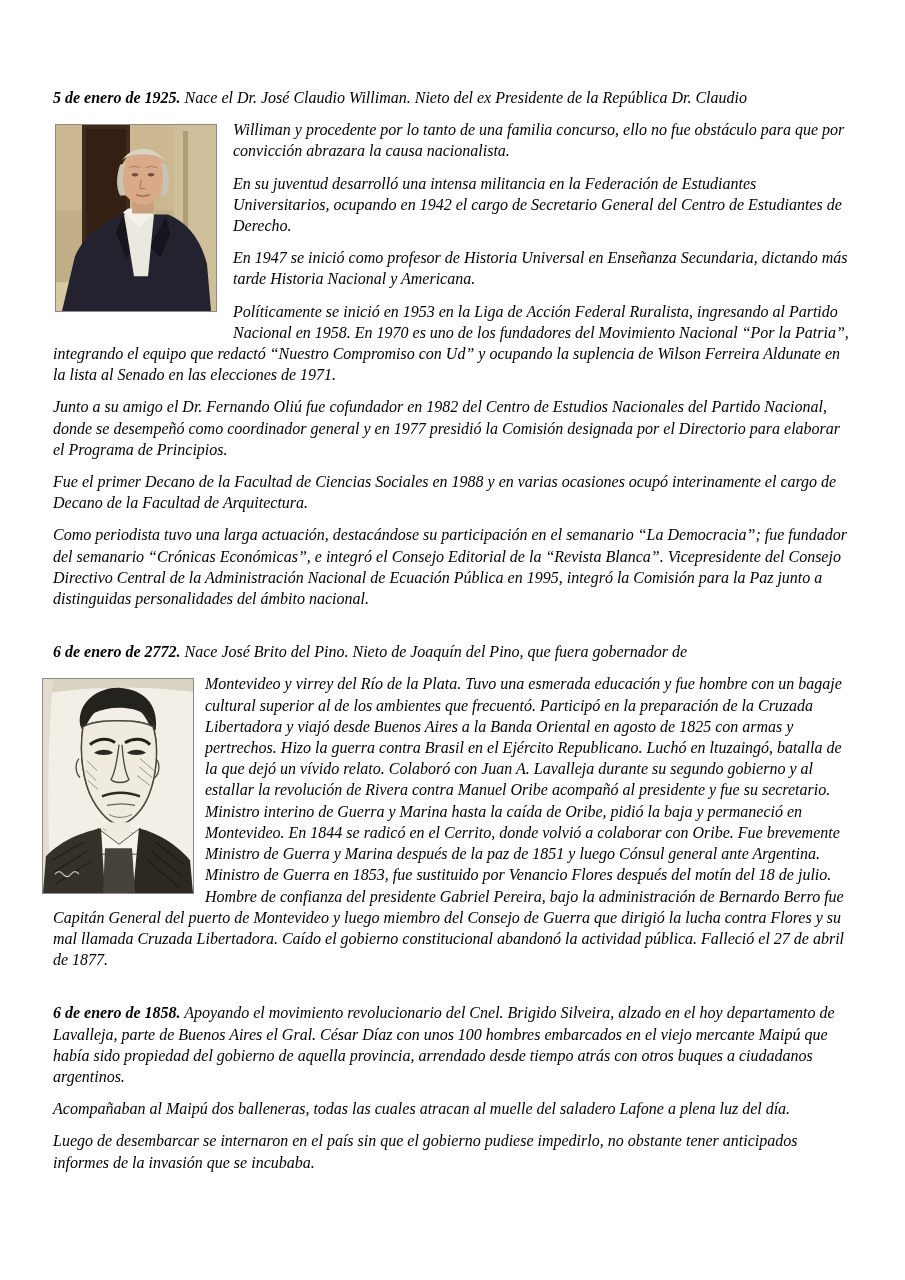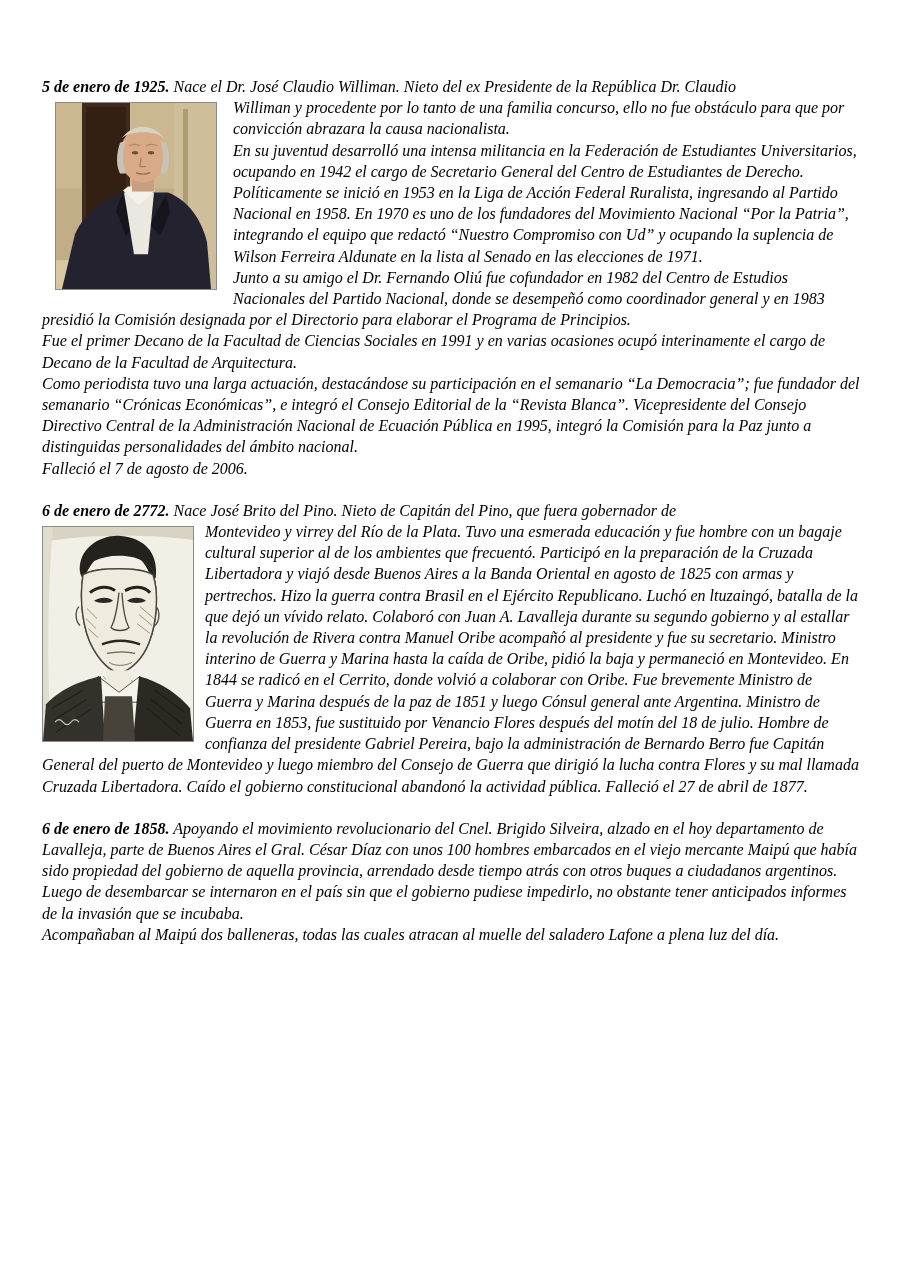--- a/index.html
+++ b/index.html
@@ -12,21 +12,21 @@
     font-style:italic;
     font-size:16px;
     line-height:21.2px;
     color:#000000;
     padding:76px 43px 0 42px;
     text-align:left;
   }
   .entry { margin-bottom:21px; }
   .entry::after { content:""; display:block; clear:both; }
   .date { font-weight:bold; font-style:italic; }
-  .para { margin:0; }
+  .para { margin:11px; }
   .photo { float:left; border:1px solid #8a8a8a; background:#eee; }
   .photo-1925 { width:162px; height:188px; margin:5px 16px 12px 13px; }
   .photo-1797 { width:152px; height:216px; margin:5px 11px 8px 0; }
   .photo svg { display:block; width:100%; height:100%; }
 </style>
 </head>
 <body>
 
 <section class="entry">
   <p class="para"><strong class="date">5 de enero de 1925.</strong> <span>Nace el Dr. José Claudio Williman. Nieto del ex Presidente de la República Dr. Claudio</span></p>
@@ -60,29 +60,29 @@
       <ellipse cx="95" cy="50" rx="3.2" ry="1.7" fill="#70503c"></ellipse>
       <path d="M85,55 L84,64 L90,64" stroke="#b07f5f" stroke-width="1.4" fill="none"></path>
       <path d="M80,70 Q87,73 94,70" stroke="#9c6b4e" stroke-width="1.4" fill="none"></path>
       <path d="M73,43 Q79,40 84,43" stroke="#a9875f" stroke-width="1.2" fill="none"></path>
       <path d="M90,43 Q95,40 101,43" stroke="#a9875f" stroke-width="1.2" fill="none"></path>
     </svg>
   </span>
 
   <p class="para">Williman y procedente por lo tanto de una familia concurso, ello no fue obstáculo para que por convicción abrazara la causa nacionalista.</p>
   <p class="para">En su juventud desarrolló una intensa militancia en la Federación de Estudiantes Universitarios, ocupando en 1942 el cargo de Secretario General del Centro de Estudiantes de Derecho.</p>
+  <p class="para">En 1947 se inició como profesor de Historia Universal en Enseñanza Secundaria, dictando más tarde Historia Nacional y Americana.</p>
   <p class="para">Políticamente se inició en 1953 en la Liga de Acción Federal Ruralista, ingresando al Partido Nacional en 1958. En 1970 es uno de los fundadores del Movimiento Nacional “Por la Patria”, integrando el equipo que redactó “Nuestro Compromiso con Ud” y ocupando la suplencia de Wilson Ferreira Aldunate en la lista al Senado en las elecciones de 1971.</p>
-  <p class="para">Junto a su amigo el Dr. Fernando Oliú fue cofundador en 1982 del Centro de Estudios Nacionales del Partido Nacional, donde se desempeñó como coordinador general y en 1983 presidió la Comisión designada por el Directorio para elaborar el Programa de Principios.</p>
-  <p class="para">Fue  el primer Decano de la Facultad de Ciencias Sociales en 1991 y en varias ocasiones ocupó interinamente el cargo de Decano de la Facultad de Arquitectura.</p>
+  <p class="para">Junto a su amigo el Dr. Fernando Oliú fue cofundador en 1982 del Centro de Estudios Nacionales del Partido Nacional, donde se desempeñó como coordinador general y en 1977 presidió la Comisión designada por el Directorio para elaborar el Programa de Principios.</p>
+  <p class="para">Fue  el primer Decano de la Facultad de Ciencias Sociales en 1988 y en varias ocasiones ocupó interinamente el cargo de Decano de la Facultad de Arquitectura.</p>
   <p class="para">Como periodista tuvo una larga actuación, destacándose su participación en el semanario “La Democracia”; fue fundador del semanario “Crónicas Económicas”, e integró el Consejo Editorial de la “Revista Blanca”. Vicepresidente del Consejo Directivo Central de la Administración Nacional de Ecuación Pública en 1995, integró la Comisión para la Paz junto a distinguidas personalidades del ámbito nacional.</p>
-  <p class="para">Falleció el 7 de agosto de 2006.</p>
 </section>
 
 <section class="entry">
-  <p class="para"><strong class="date">6 de enero de 2772.</strong> <span>Nace José Brito del Pino. Nieto de Capitán del Pino, que fuera gobernador de</span></p>
+  <p class="para"><strong class="date">6 de enero de 2772.</strong> <span>Nace José Brito del Pino. Nieto de Joaquín del Pino, que fuera gobernador de</span></p>
 
   <span class="photo photo-1797">
     <svg viewBox="0 0 150 215" preserveAspectRatio="none">
       <rect width="150" height="215" fill="#f2efe7"></rect>
       <path d="M0,0 H150 V13 C108,7 42,7 0,15 Z" fill="#d9d3c4"></path>
       <path d="M0,0 V215 H8 C4,140 4,70 10,0 Z" fill="#e2dccd"></path>
 
       <path d="M37,46 C34,20 60,7 78,9 C100,11 115,24 113,50 C108,38 98,29 76,29 C56,29 44,37 37,46 Z" fill="#24221d"></path>
       <path d="M37,46 C40,40 46,35 52,33 C46,40 42,48 41,56 Z" fill="#24221d"></path>
       <path d="M113,50 C110,42 104,36 98,33 C104,40 108,48 109,58 Z" fill="#24221d"></path>
@@ -133,15 +133,15 @@
 
       <path d="M12,196 q4,-5 8,0 q4,5 8,0 q4,-5 8,0" stroke="#cfc9b8" stroke-width="1.2" fill="none"></path>
     </svg>
   </span>
 
   <p class="para">Montevideo  y virrey del Río de la Plata. Tuvo una esmerada educación y  fue hombre con un bagaje cultural superior al de los ambientes que frecuentó.  Participó en la preparación de la Cruzada Libertadora y viajó desde Buenos Aires a la Banda Oriental en agosto de 1825 con armas y pertrechos.  Hizo la guerra contra Brasil en el Ejército Republicano.  Luchó en ltuzaingó, batalla de la que dejó un vívido relato.  Colaboró con Juan A. Lavalleja durante su segundo gobierno y al estallar la revolución de Rivera contra Manuel Oribe acompañó al presidente y fue su secretario.  Ministro interino de Guerra y Marina hasta la caída de Oribe, pidió la baja y permaneció en Montevideo.  En 1844 se radicó en el Cerrito, donde volvió a colaborar con Oribe. Fue brevemente Ministro de Guerra y Marina después de la paz de 1851 y luego Cónsul general ante Argentina.  Ministro de Guerra en 1853, fue sustituido por Venancio Flores después del motín del 18 de julio.  Hombre de confianza del presidente Gabriel Pereira, bajo la administración de Bernardo Berro fue Capitán General del puerto de Montevideo y luego miembro del Consejo de Guerra que dirigió la lucha contra Flores y su mal llamada Cruzada Libertadora.  Caído el gobierno constitucional abandonó la actividad pública.  Falleció el 27 de abril de 1877.</p>
 </section>
 
 <section class="entry">
   <p class="para"><strong class="date">6 de enero de 1858.</strong> <span>Apoyando el movimiento revolucionario del Cnel. Brigido Silveira, alzado en el hoy departamento de Lavalleja, parte de Buenos Aires el Gral. César Díaz con unos 100 hombres embarcados en el viejo mercante Maipú que había sido propiedad del gobierno de aquella provincia, arrendado desde tiempo atrás con otros buques a ciudadanos argentinos.</span></p>
+  <p class="para">Acompañaban al Maipú dos balleneras, todas las cuales atracan al muelle del saladero Lafone a plena luz del día.</p>
   <p class="para">Luego de desembarcar se internaron en el país sin que el gobierno pudiese impedirlo, no obstante tener anticipados informes de la invasión que se incubaba.</p>
-  <p class="para">Acompañaban al Maipú dos balleneras, todas las cuales atracan al muelle del saladero Lafone a plena luz del día.</p>
 </section>
 
 </body></html>

